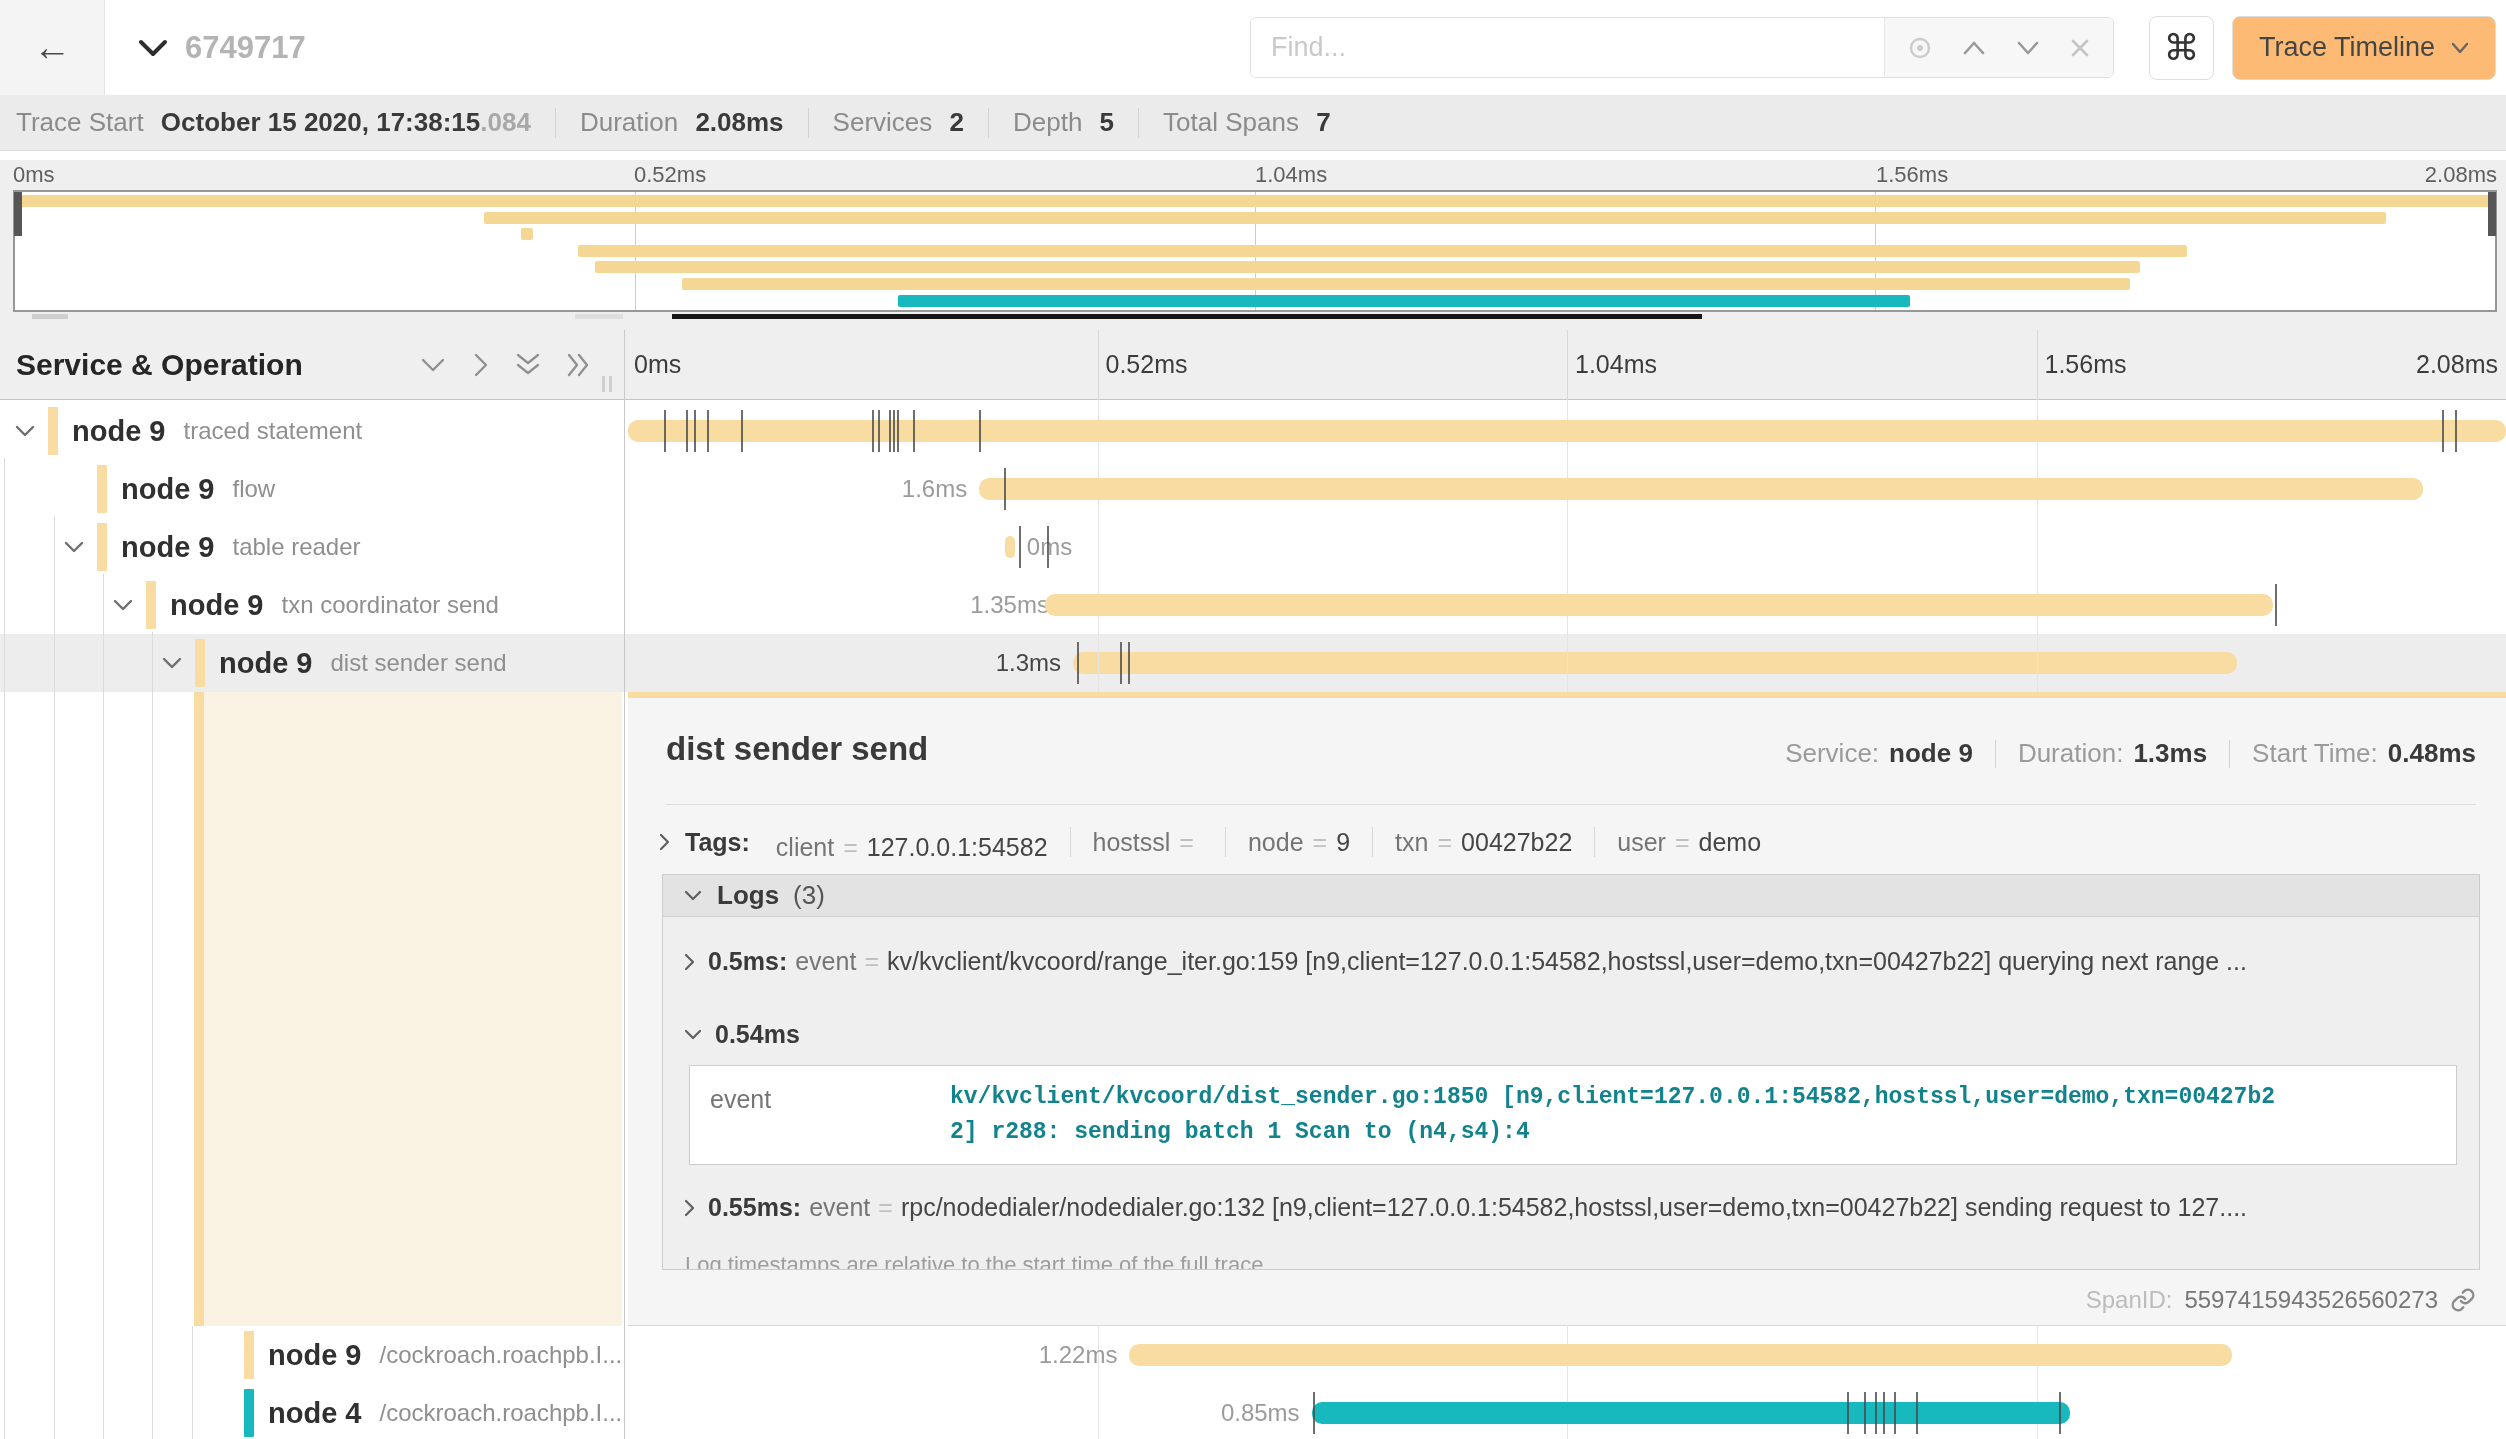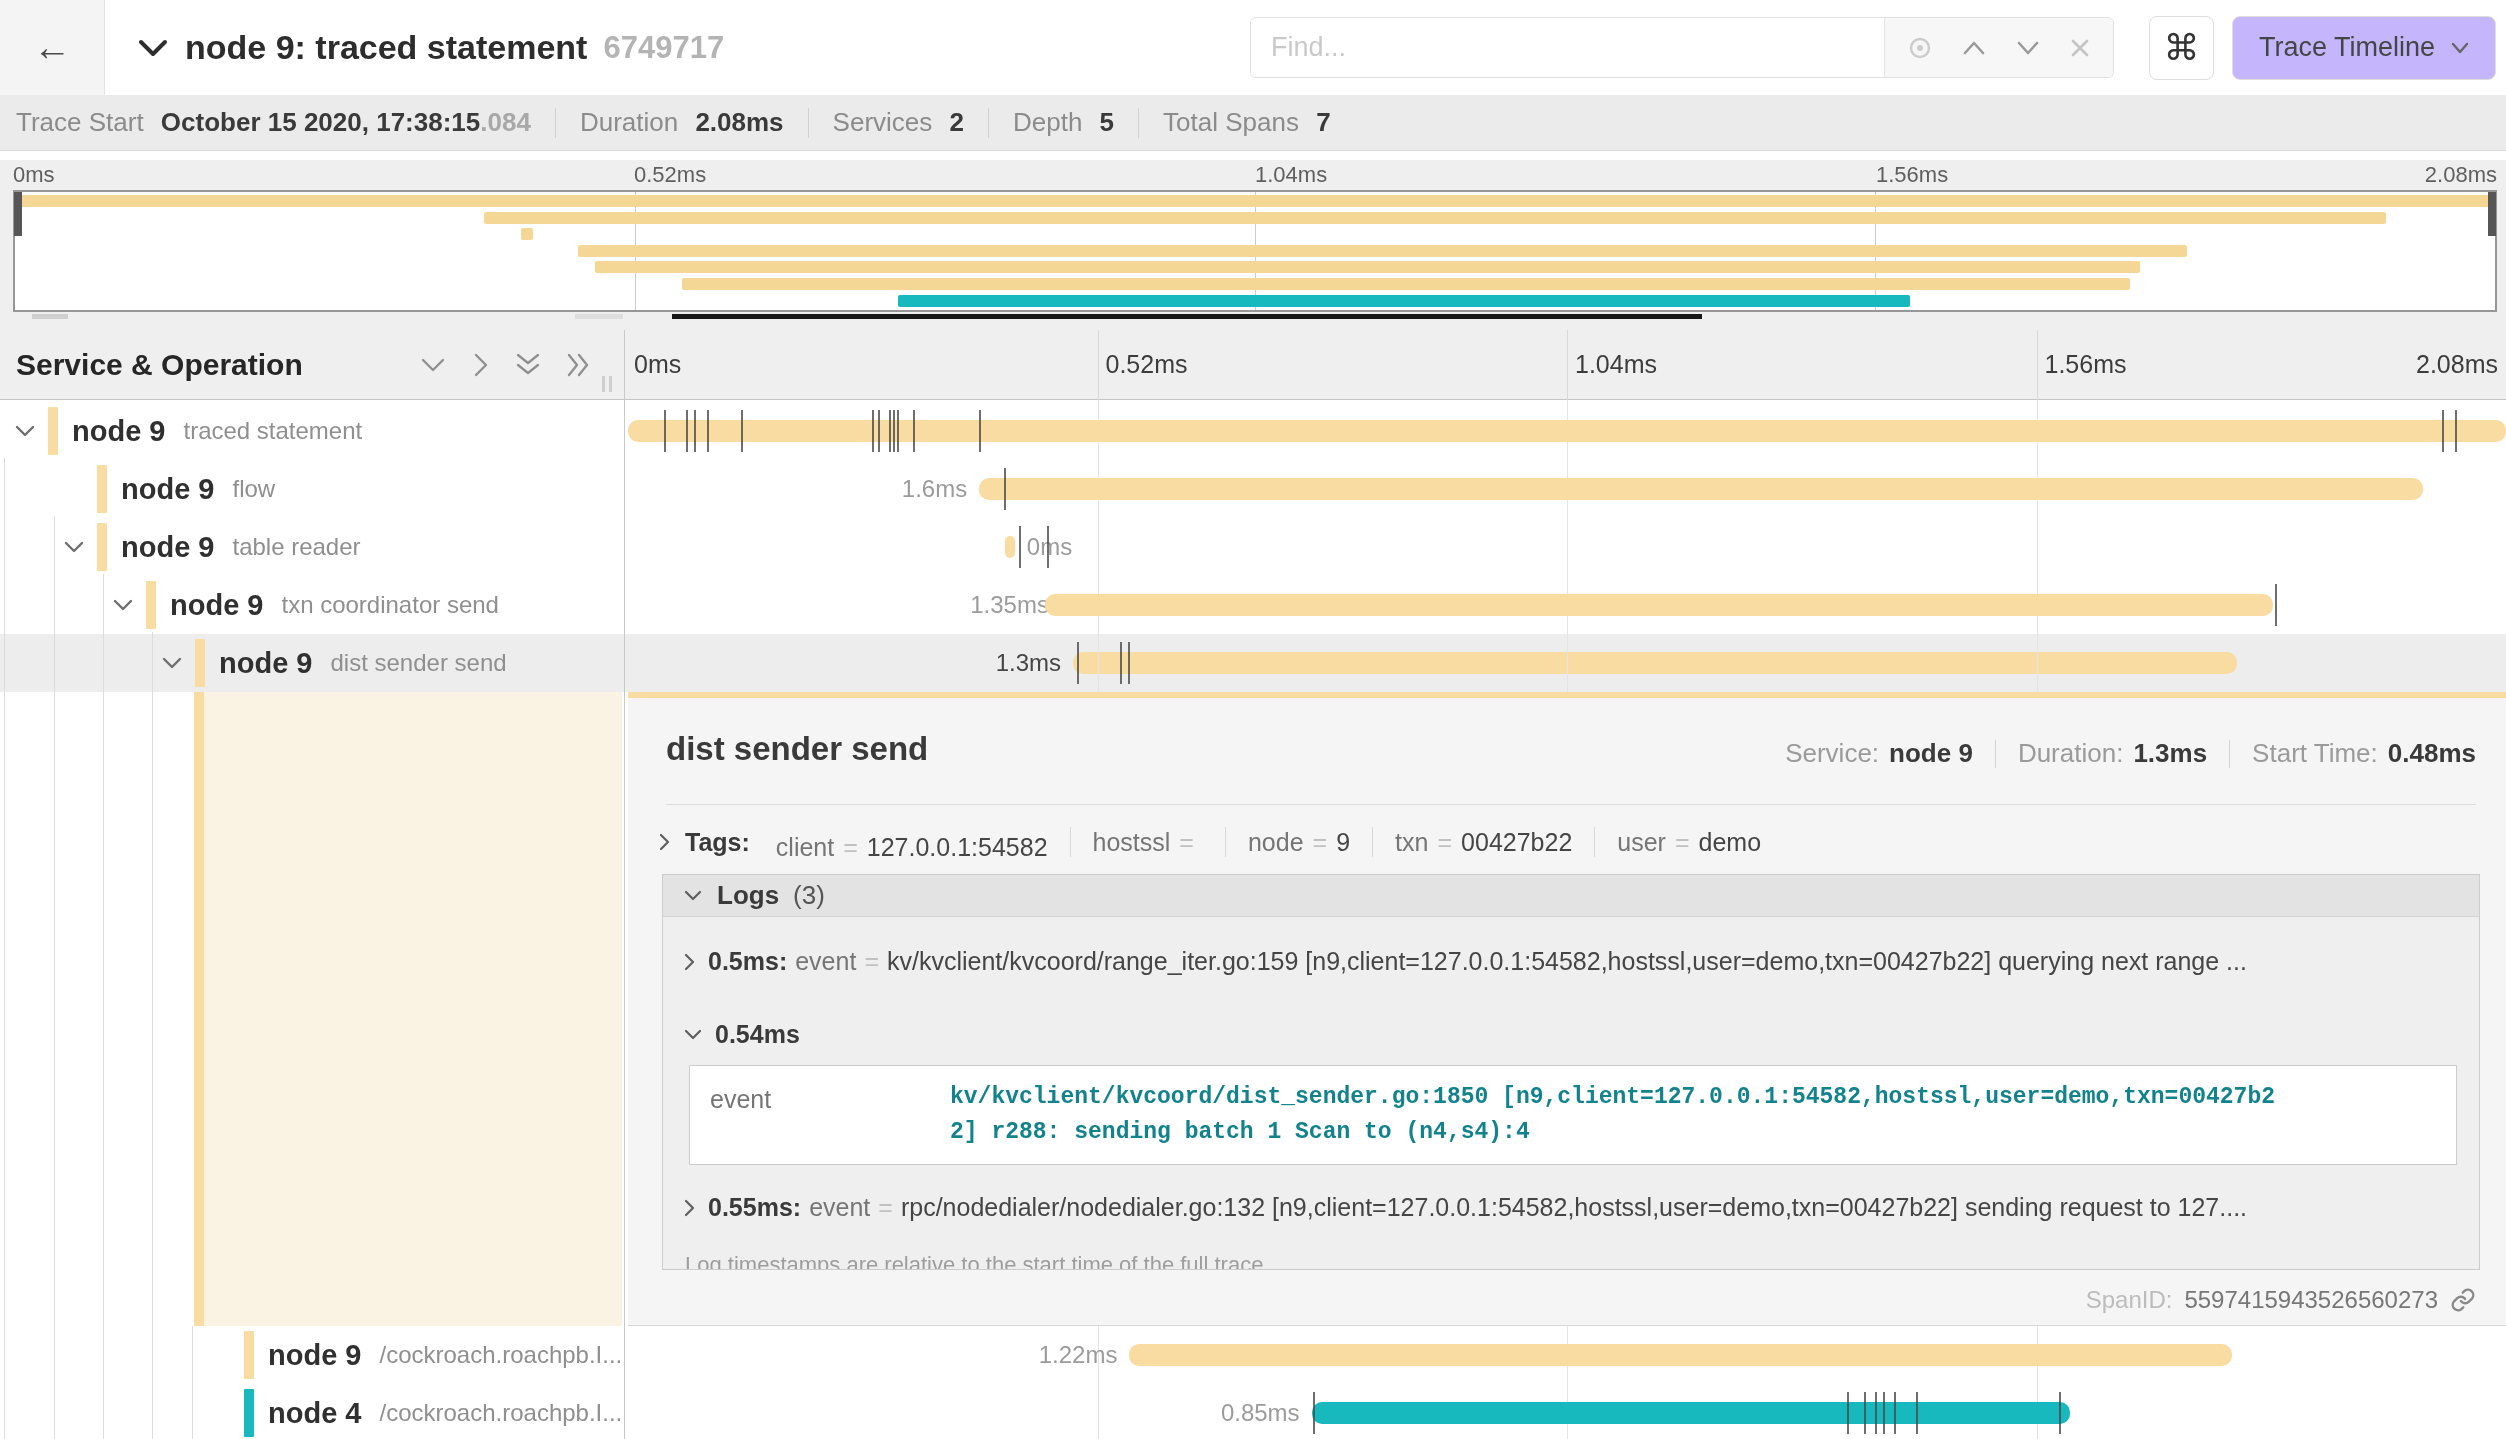--- a/index.html
+++ b/index.html
@@ -15,21 +15,21 @@
   .page-title { margin-left:16px; font-size:34px; font-weight:700; color:#2d2d2d; white-space:nowrap; }
   .trace-id { margin-left:16px; font-size:31px; font-weight:600; color:#b4b4b4; }
   .top-spacer { flex:1; }
   .find-group { display:flex; height:61px; width:864px; border:1px solid #e0e0e0; border-radius:6px; overflow:hidden; margin-right:35px; background:#fff; }
   .find-input { flex:1; border:none; outline:none; padding:0 20px; font-size:27px; color:#444; background:#fff; font-family:"Liberation Sans",sans-serif;}
   .find-input::placeholder { color:#c9c9c9; }
   .find-icons { display:flex; align-items:center; gap:28px; padding:0 22px; background:#f7f7f7; border-left:1px solid #e6e6e6; }
   .find-icons .fi { display:flex; align-items:center; cursor:pointer; }
   .cmd-btn { width:65px; height:64px; border:1px solid #ddd; border-radius:8px; background:#fff; font-size:36px; color:#333;
              display:flex; align-items:center; justify-content:center; margin-right:18px; cursor:pointer; }
-  .view-btn { height:64px; border:1px solid #ddd; border-radius:8px; background:#c4b5fd; font-size:27px; color:#454545;
+  .view-btn { height:64px; border:1px solid #ddd; border-radius:8px; background:#fdba74; font-size:27px; color:#454545;
               padding:0 26px; display:flex; align-items:center; gap:16px; margin-right:10px; cursor:pointer; white-space:nowrap; }
 
   
   .summary { position:absolute; top:95px; left:0; right:0; height:56px; background:#ebebeb; border-bottom:1px solid #dcdcdc;
              display:flex; align-items:center; padding-left:16px; font-size:26px; white-space:nowrap; }
   .sum-label { color:#8b8b8b; }
   .sum-value { color:#3a3a3a; font-weight:700; margin-left:10px; }
   .sum-muted { color:#a8a8a8; font-weight:700; }
   .sum-div { width:1px; height:30px; background:#d2d2d2; margin:0 24px; }
 
@@ -122,21 +122,20 @@
 
   <div class="topbar">
     <div class="back-btn">
         <span>←</span>
       </div>
     <span class="title-chev">
       <svg width="32" height="20" viewBox="0 0 32 20">
           <polyline points="4,4 16,16 28,4" fill="none" stroke="#2e2e2e" stroke-width="4" stroke-linecap="round" stroke-linejoin="round"></polyline>
         </svg>
     </span>
-    <span class="page-title">node 9: traced statement</span>
     <span class="trace-id">6749717</span>
     <span class="top-spacer"></span>
     <div class="find-group">
       <input class="find-input" placeholder="Find..." style="">
       <div class="find-icons">
         <span class="fi">
             <svg width="26" height="26" viewBox="0 0 26 26">
               <circle cx="13" cy="13" r="9" fill="none" stroke="#cccccc" stroke-width="2.4"></circle>
               <circle cx="13" cy="13" r="3" fill="#cccccc"></circle>
             </svg>

